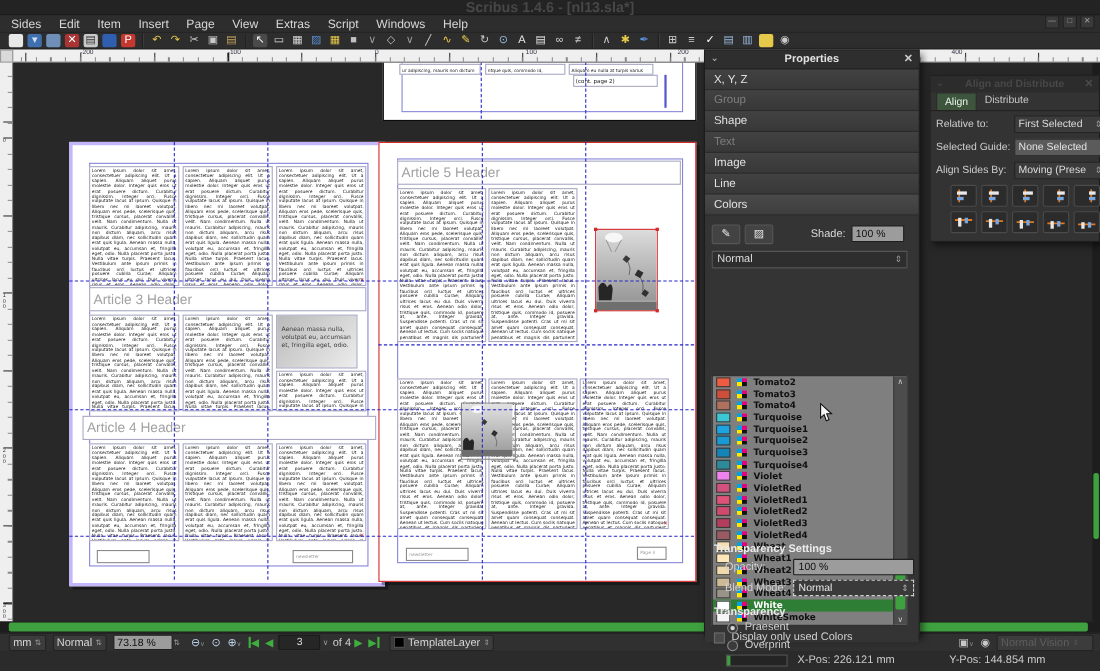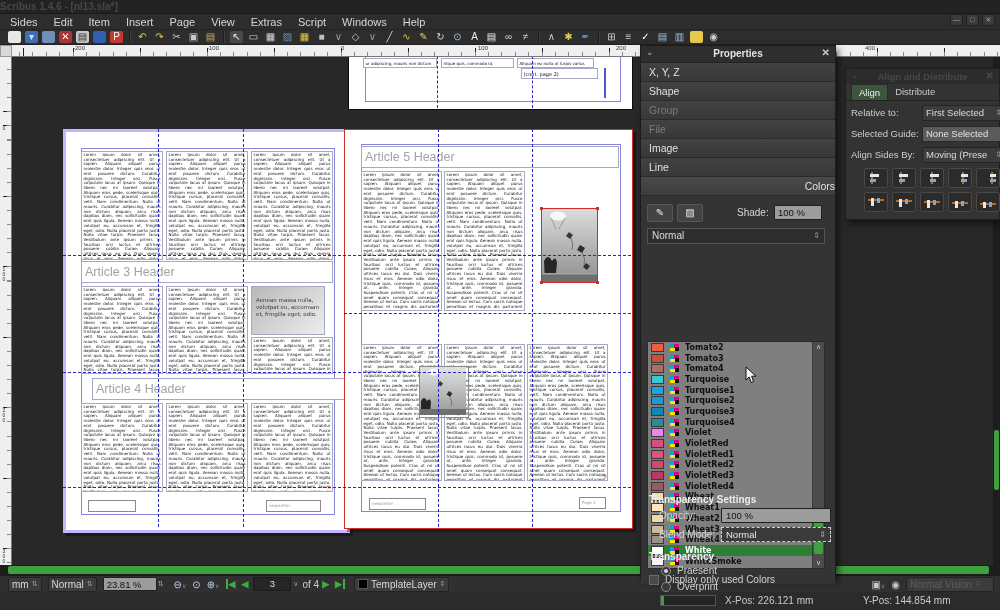--- a/index.html
+++ b/index.html
@@ -2,21 +2,21 @@
 <html><head>
 <meta charset="utf-8">
 <style>
   html,body{margin:0;padding:0;}
   body{width:1000px;height:610px;position:relative;overflow:hidden;
        background:#2e2e2e;font-family:"Liberation Sans",sans-serif;
        -webkit-font-smoothing:antialiased;}
   .abs{position:absolute;}
   
   #titlebar{left:0;top:0;width:1000px;height:13px;background:#232323;border-bottom:1px solid #1a1a1a;}
-  #titlebar .t{width:100%;text-align:left;font-size:10px;line-height:13px;color:#474747;font-weight:bold;}
+  #titlebar .t{width:100%;text-align:center;font-size:13px;line-height:13px;color:#474747;font-weight:bold;}
   #menubar{left:0;top:14px;width:1000px;height:16px;background:#2d2d2d;display:flex;align-items:center;padding-left:10px;box-sizing:border-box;border-bottom:1px solid #242424;}
   .menu-item{color:#d6d6d6;font-size:11px;margin-right:16px;cursor:default;}
   #winbtns{position:absolute;right:5px;top:0;display:flex;gap:3px;}
   .wbtn{width:11px;height:10px;background:#3a3a3a;border:1px solid #222;color:#a8a8a8;font-size:7px;line-height:9px;text-align:center;border-radius:1px;}
   #toolbar{left:0;top:30px;width:1000px;height:15px;background:#2d2d2d;display:flex;align-items:center;padding-left:8px;box-sizing:border-box;border-bottom:1px solid #202020;}
   .tbi{width:13px;height:12px;margin-right:4px;font-size:10px;line-height:12px;text-align:center;border-radius:2px;flex:0 0 auto;overflow:hidden;}
   .tbsep{width:1px;height:12px;background:#1e1e1e;border-right:1px solid #3d3d3d;margin:0 5px 0 2px;flex:0 0 auto;}
   
   #corner{left:0;top:45px;width:12px;height:12px;background:#d9d9d9;border:1px solid #9a9a9a;box-sizing:border-box;}
   #hruler{left:12px;top:45px;width:988px;height:12px;background:#efefef;border-bottom:1px solid #777;box-sizing:border-box;
@@ -69,21 +69,21 @@
   #progress{left:660px;top:3px;width:56px;height:11px;border:1px solid #555;background:#242424;box-sizing:border-box;}
   #progress i{display:block;width:3px;height:100%;background:#3fa03f;}
   
   #props{left:640px;top:45px;width:196px;height:533px;background:#373737;border:1px solid #1c1c1c;box-shadow:3px 4px 6px rgba(0,0,0,.5);box-sizing:border-box;font-size:10.5px;color:#dcdcdc;}
   #props .phead{height:16px;background:#2e2e2e;border-bottom:1px solid #222;position:relative;}
   #props .phead .pt{text-align:center;font-weight:bold;font-size:10px;line-height:16px;color:#e2e2e2;}
   .pcaret{position:absolute;left:5px;top:1px;color:#bbb;font-size:9px;}
   .pclose{position:absolute;right:5px;top:1px;color:#ccc;font-size:10px;font-weight:bold;}
   .psec{height:18px;line-height:18px;padding-left:8px;background:linear-gradient(#424242,#383838);border-bottom:1px solid #2a2a2a;color:#e0e0e0;}
   .psec.dis{color:#7d7d7d;}
-  .psec.open{background:linear-gradient(#4a4a4a,#3d3d3d);text-align:right;}
+  .psec.open{background:linear-gradient(#4a4a4a,#3d3d3d);}
   #colorsbody{position:relative;height:388px;background:#343434;}
   .cbtn{position:absolute;width:24px;height:16px;background:#434343;border:1px solid #565656;border-radius:2px;text-align:center;font-size:10px;line-height:15px;color:#e8e8e8;}
   .shlabel{position:absolute;font-size:10px;color:#d8d8d8;}
   .shfield{position:absolute;background:#9c9c9c;color:#111;border:1px solid #1f1f1f;height:13px;font-size:9.5px;line-height:13px;padding:0 3px;border-radius:1px;}
   .pcombo{position:absolute;background:#2e2e2e;border:1px solid #555;height:14px;color:#ddd;font-size:10px;line-height:14px;padding:0 4px;border-radius:1px;}
   .pcombo .ud{float:right;font-size:8px;color:#999;}
   #colorlist{position:absolute;left:6px;top:145px;width:176px;height:226px;background:#7f7f7f;border:1px solid #2a2a2a;overflow:hidden;}
   .crow{height:10.7px;display:flex;align-items:center;padding-left:3px;gap:6px;}
   .crow.sel{background:#2f7e35;}
   .crow.sel .cname{color:#fff;}
@@ -221,21 +221,21 @@
     <div class="marginbox" style="left:15px;top:16px;width:252px;height:365px;"></div>
     <div class="tf" style="left:15px;top:19px;width:82px;height:109px;">Lorem ipsum dolor sit amet, consectetuer adipiscing elit. Ut a sapien. Aliquam aliquet purus molestie dolor. Integer quis eros ut erat posuere dictum. Curabitur dignissim. Integer orci. Fusce vulputate lacus at ipsum. Quisque in libero nec mi laoreet volutpat. Aliquam eros pede, scelerisque quis, tristique cursus, placerat convallis, velit. Nam condimentum. Nulla ut mauris. Curabitur adipiscing, mauris non dictum aliquam, arcu risus dapibus diam, nec sollicitudin quam erat quis ligula. Aenean massa nulla, volutpat eu, accumsan et, fringilla eget, odio. Nulla placerat porta justo. Nulla vitae turpis. Praesent lacus. Vestibulum ante ipsum primis in faucibus orci luctus et ultrices posuere cubilia Curae; Aliquam ultrices lacus eu dui. Duis viverra risus et eros. Aenean odio dolor, tristique quis, commodo id, posuere at, ante. Integer gravida. Suspendisse potenti. Cras ut mi sit amet quam consequat consequat. Aenean ut lectus. Cum sociis natoque penatibus et magnis dis parturient montes, nascetur ridiculus mus. Suspendisse vel sapien. Nullam non turpis. Pellentesque elementum pharetra ligula. In rhoncus. Aliquam vel enim consequat sem aliquet hendrerit. Lorem ipsum dolor sit amet, consectetuer adipiscing elit. Nam felis. Quisque eros. Suspendisse potenti.</div>
     <div class="tf" style="left:100px;top:19px;width:82px;height:109px;">Lorem ipsum dolor sit amet, consectetuer adipiscing elit. Ut a sapien. Aliquam aliquet purus molestie dolor. Integer quis eros ut erat posuere dictum. Curabitur dignissim. Integer orci. Fusce vulputate lacus at ipsum. Quisque in libero nec mi laoreet volutpat. Aliquam eros pede, scelerisque quis, tristique cursus, placerat convallis, velit. Nam condimentum. Nulla ut mauris. Curabitur adipiscing, mauris non dictum aliquam, arcu risus dapibus diam, nec sollicitudin quam erat quis ligula. Aenean massa nulla, volutpat eu, accumsan et, fringilla eget, odio. Nulla placerat porta justo. Nulla vitae turpis. Praesent lacus. Vestibulum ante ipsum primis in faucibus orci luctus et ultrices posuere cubilia Curae; Aliquam ultrices lacus eu dui. Duis viverra risus et eros. Aenean odio dolor, tristique quis, commodo id, posuere at, ante. Integer gravida. Suspendisse potenti. Cras ut mi sit amet quam consequat consequat. Aenean ut lectus. Cum sociis natoque penatibus et magnis dis parturient montes, nascetur ridiculus mus. Suspendisse vel sapien. Nullam non turpis. Pellentesque elementum pharetra ligula. In rhoncus. Aliquam vel enim consequat sem aliquet hendrerit. Lorem ipsum dolor sit amet, consectetuer adipiscing elit. Nam felis. Quisque eros. Suspendisse potenti.</div>
     <div class="tf" style="left:185px;top:19px;width:82px;height:109px;">Lorem ipsum dolor sit amet, consectetuer adipiscing elit. Ut a sapien. Aliquam aliquet purus molestie dolor. Integer quis eros ut erat posuere dictum. Curabitur dignissim. Integer orci. Fusce vulputate lacus at ipsum. Quisque in libero nec mi laoreet volutpat. Aliquam eros pede, scelerisque quis, tristique cursus, placerat convallis, velit. Nam condimentum. Nulla ut mauris. Curabitur adipiscing, mauris non dictum aliquam, arcu risus dapibus diam, nec sollicitudin quam erat quis ligula. Aenean massa nulla, volutpat eu, accumsan et, fringilla eget, odio. Nulla placerat porta justo. Nulla vitae turpis. Praesent lacus. Vestibulum ante ipsum primis in faucibus orci luctus et ultrices posuere cubilia Curae; Aliquam ultrices lacus eu dui. Duis viverra risus et eros. Aenean odio dolor, tristique quis, commodo id, posuere at, ante. Integer gravida. Suspendisse potenti. Cras ut mi sit amet quam consequat consequat. Aenean ut lectus. Cum sociis natoque penatibus et magnis dis parturient montes, nascetur ridiculus mus. Suspendisse vel sapien. Nullam non turpis. Pellentesque elementum pharetra ligula. In rhoncus. Aliquam vel enim consequat sem aliquet hendrerit. Lorem ipsum dolor sit amet, consectetuer adipiscing elit. Nam felis. Quisque eros. Suspendisse potenti.</div>
     <span class="ovf" style="left:261px;top:121px;">✕</span>
     <div class="hf" style="left:15px;top:129px;width:252px;height:22px;">Article 3 Header</div>
     <div class="tf" style="left:15px;top:154px;width:82px;height:88px;">Lorem ipsum dolor sit amet, consectetuer adipiscing elit. Ut a sapien. Aliquam aliquet purus molestie dolor. Integer quis eros ut erat posuere dictum. Curabitur dignissim. Integer orci. Fusce vulputate lacus at ipsum. Quisque in libero nec mi laoreet volutpat. Aliquam eros pede, scelerisque quis, tristique cursus, placerat convallis, velit. Nam condimentum. Nulla ut mauris. Curabitur adipiscing, mauris non dictum aliquam, arcu risus dapibus diam, nec sollicitudin quam erat quis ligula. Aenean massa nulla, volutpat eu, accumsan et, fringilla eget, odio. Nulla placerat porta justo. Nulla vitae turpis. Praesent lacus. Vestibulum ante ipsum primis in faucibus orci luctus et ultrices posuere cubilia Curae; Aliquam ultrices lacus eu dui. Duis viverra risus et eros. Aenean odio dolor, tristique quis, commodo id, posuere at, ante. Integer gravida. Suspendisse potenti. Cras ut mi sit amet quam consequat consequat. Aenean ut lectus. Cum sociis natoque penatibus et magnis dis parturient montes, nascetur ridiculus mus. Suspendisse vel sapien. Nullam non turpis. Pellentesque elementum pharetra ligula. In rhoncus. Aliquam vel enim consequat sem aliquet hendrerit. Lorem ipsum dolor sit amet, consectetuer adipiscing elit. Nam felis. Quisque eros. Suspendisse potenti.</div>
     <div class="tf" style="left:100px;top:154px;width:82px;height:88px;">Lorem ipsum dolor sit amet, consectetuer adipiscing elit. Ut a sapien. Aliquam aliquet purus molestie dolor. Integer quis eros ut erat posuere dictum. Curabitur dignissim. Integer orci. Fusce vulputate lacus at ipsum. Quisque in libero nec mi laoreet volutpat. Aliquam eros pede, scelerisque quis, tristique cursus, placerat convallis, velit. Nam condimentum. Nulla ut mauris. Curabitur adipiscing, mauris non dictum aliquam, arcu risus dapibus diam, nec sollicitudin quam erat quis ligula. Aenean massa nulla, volutpat eu, accumsan et, fringilla eget, odio. Nulla placerat porta justo. Nulla vitae turpis. Praesent lacus. Vestibulum ante ipsum primis in faucibus orci luctus et ultrices posuere cubilia Curae; Aliquam ultrices lacus eu dui. Duis viverra risus et eros. Aenean odio dolor, tristique quis, commodo id, posuere at, ante. Integer gravida. Suspendisse potenti. Cras ut mi sit amet quam consequat consequat. Aenean ut lectus. Cum sociis natoque penatibus et magnis dis parturient montes, nascetur ridiculus mus. Suspendisse vel sapien. Nullam non turpis. Pellentesque elementum pharetra ligula. In rhoncus. Aliquam vel enim consequat sem aliquet hendrerit. Lorem ipsum dolor sit amet, consectetuer adipiscing elit. Nam felis. Quisque eros. Suspendisse potenti.</div>
     <div class="pull" style="left:185px;top:154px;width:74px;height:49px;">Aenean massa nulla, volutpat eu, accumsan et, fringilla eget, odio.</div>
     <div class="tf" style="left:185px;top:205px;width:82px;height:37px;">Lorem ipsum dolor sit amet, consectetuer adipiscing elit. Ut a sapien. Aliquam aliquet purus molestie dolor. Integer quis eros ut erat posuere dictum. Curabitur dignissim. Integer orci. Fusce vulputate lacus at ipsum. Quisque in libero nec mi laoreet volutpat. Aliquam eros pede, scelerisque quis, tristique cursus, placerat convallis, velit. Nam condimentum. Nulla ut mauris. Curabitur adipiscing, mauris non dictum aliquam, arcu risus dapibus diam, nec sollicitudin quam erat quis ligula. Aenean massa nulla, volutpat eu, accumsan et, fringilla eget, odio. Nulla placerat porta justo. Nulla vitae turpis. Praesent lacus. Vestibulum ante ipsum primis in faucibus orci luctus et ultrices posuere cubilia Curae; Aliquam ultrices lacus eu dui. Duis viverra risus et eros. Aenean odio dolor, tristique quis, commodo id, posuere at, ante. Integer gravida. Suspendisse potenti. Cras ut mi sit amet quam consequat consequat. Aenean ut lectus. Cum sociis natoque penatibus et magnis dis parturient montes, nascetur ridiculus mus. Suspendisse vel sapien. Nullam non turpis. Pellentesque elementum pharetra ligula. In rhoncus. Aliquam vel enim consequat sem aliquet hendrerit. Lorem ipsum dolor sit amet, consectetuer adipiscing elit. Nam felis. Quisque eros. Suspendisse potenti.</div>
-    <div class="hf" style="left:26px;top:246px;width:267px;height:22px;">Article 4 Header</div>
+    <div class="hf" style="left:9px;top:246px;width:267px;height:22px;">Article 4 Header</div>
     <div class="tf" style="left:15px;top:271px;width:82px;height:89px;">Lorem ipsum dolor sit amet, consectetuer adipiscing elit. Ut a sapien. Aliquam aliquet purus molestie dolor. Integer quis eros ut erat posuere dictum. Curabitur dignissim. Integer orci. Fusce vulputate lacus at ipsum. Quisque in libero nec mi laoreet volutpat. Aliquam eros pede, scelerisque quis, tristique cursus, placerat convallis, velit. Nam condimentum. Nulla ut mauris. Curabitur adipiscing, mauris non dictum aliquam, arcu risus dapibus diam, nec sollicitudin quam erat quis ligula. Aenean massa nulla, volutpat eu, accumsan et, fringilla eget, odio. Nulla placerat porta justo. Nulla vitae turpis. Praesent lacus. Vestibulum ante ipsum primis in faucibus orci luctus et ultrices posuere cubilia Curae; Aliquam ultrices lacus eu dui. Duis viverra risus et eros. Aenean odio dolor, tristique quis, commodo id, posuere at, ante. Integer gravida. Suspendisse potenti. Cras ut mi sit amet quam consequat consequat. Aenean ut lectus. Cum sociis natoque penatibus et magnis dis parturient montes, nascetur ridiculus mus. Suspendisse vel sapien. Nullam non turpis. Pellentesque elementum pharetra ligula. In rhoncus. Aliquam vel enim consequat sem aliquet hendrerit. Lorem ipsum dolor sit amet, consectetuer adipiscing elit. Nam felis. Quisque eros. Suspendisse potenti.</div>
     <div class="tf" style="left:100px;top:271px;width:82px;height:89px;">Lorem ipsum dolor sit amet, consectetuer adipiscing elit. Ut a sapien. Aliquam aliquet purus molestie dolor. Integer quis eros ut erat posuere dictum. Curabitur dignissim. Integer orci. Fusce vulputate lacus at ipsum. Quisque in libero nec mi laoreet volutpat. Aliquam eros pede, scelerisque quis, tristique cursus, placerat convallis, velit. Nam condimentum. Nulla ut mauris. Curabitur adipiscing, mauris non dictum aliquam, arcu risus dapibus diam, nec sollicitudin quam erat quis ligula. Aenean massa nulla, volutpat eu, accumsan et, fringilla eget, odio. Nulla placerat porta justo. Nulla vitae turpis. Praesent lacus. Vestibulum ante ipsum primis in faucibus orci luctus et ultrices posuere cubilia Curae; Aliquam ultrices lacus eu dui. Duis viverra risus et eros. Aenean odio dolor, tristique quis, commodo id, posuere at, ante. Integer gravida. Suspendisse potenti. Cras ut mi sit amet quam consequat consequat. Aenean ut lectus. Cum sociis natoque penatibus et magnis dis parturient montes, nascetur ridiculus mus. Suspendisse vel sapien. Nullam non turpis. Pellentesque elementum pharetra ligula. In rhoncus. Aliquam vel enim consequat sem aliquet hendrerit. Lorem ipsum dolor sit amet, consectetuer adipiscing elit. Nam felis. Quisque eros. Suspendisse potenti.</div>
     <div class="tf" style="left:185px;top:271px;width:82px;height:89px;">Lorem ipsum dolor sit amet, consectetuer adipiscing elit. Ut a sapien. Aliquam aliquet purus molestie dolor. Integer quis eros ut erat posuere dictum. Curabitur dignissim. Integer orci. Fusce vulputate lacus at ipsum. Quisque in libero nec mi laoreet volutpat. Aliquam eros pede, scelerisque quis, tristique cursus, placerat convallis, velit. Nam condimentum. Nulla ut mauris. Curabitur adipiscing, mauris non dictum aliquam, arcu risus dapibus diam, nec sollicitudin quam erat quis ligula. Aenean massa nulla, volutpat eu, accumsan et, fringilla eget, odio. Nulla placerat porta justo. Nulla vitae turpis. Praesent lacus. Vestibulum ante ipsum primis in faucibus orci luctus et ultrices posuere cubilia Curae; Aliquam ultrices lacus eu dui. Duis viverra risus et eros. Aenean odio dolor, tristique quis, commodo id, posuere at, ante. Integer gravida. Suspendisse potenti. Cras ut mi sit amet quam consequat consequat. Aenean ut lectus. Cum sociis natoque penatibus et magnis dis parturient montes, nascetur ridiculus mus. Suspendisse vel sapien. Nullam non turpis. Pellentesque elementum pharetra ligula. In rhoncus. Aliquam vel enim consequat sem aliquet hendrerit. Lorem ipsum dolor sit amet, consectetuer adipiscing elit. Nam felis. Quisque eros. Suspendisse potenti.</div>
     <span class="ovf" style="left:261px;top:353px;">✕</span>
     <div class="smallbox" style="left:22px;top:368px;width:48px;height:12px;"></div>
     <div class="smallbox" style="left:200px;top:368px;width:55px;height:12px;">newsletter</div>
   </div>
 
   <div class="page" id="pageR">
     <div class="marginbox" style="left:16px;top:14px;width:258px;height:366px;"></div>
@@ -314,21 +314,21 @@
 
 <div class="abs" id="statusbar">
   <span class="combo">
       <span>mm</span>
       <span class="ud">⇅</span>
     </span>
   <span class="combo">
       <span>Normal</span>
       <span class="ud">⇅</span>
     </span>
-  <span id="zoomfield">23.81 %</span>
+  <span id="zoomfield">73.18 %</span>
   <span class="combo" style="background:none;border:none;padding:0 1px;">
       <span class="ud">⇅</span>
     </span>
   <span class="mag">⊖<span style="font-size:6px;color:#888;">∨</span></span>
   <span class="mag">⊙</span>
   <span class="mag">⊕<span style="font-size:6px;color:#888;">∨</span></span>
   <span class="navarrow" style="border-left:2px solid #3fae3f;padding-left:1px;">◀</span>
   <span class="navarrow">◀</span>
   <span id="pagefield">3</span>
   <span style="font-size:7px;color:#999;margin-right:4px;">∨</span>
@@ -358,23 +358,23 @@
   <span class="abs" style="left:863px;top:3px;">Y-Pos: 144.854 mm</span>
 </div>
 
 <div class="abs" id="props">
   <div class="phead">
     <span class="pcaret">⌄</span>
     <div class="pt">Properties</div>
     <span class="pclose">✕</span>
   </div>
   <div class="psec">X, Y, Z</div>
+  <div class="psec dis">Group</div>
   <div class="psec">Shape</div>
-  <div class="psec dis">Group</div>
-  <div class="psec dis">File</div>
+  <div class="psec dis">Text</div>
   <div class="psec">Image</div>
   <div class="psec">Line</div>
   <div class="psec open">Colors</div>
   <div id="colorsbody">
     <div class="cbtn" style="left:6px;top:8px;">✎</div>
     <div class="cbtn" style="left:36px;top:8px;">▨</div>
     <span class="shlabel" style="left:96px;top:11px;">Shade:</span>
     <span class="shfield" style="left:133px;top:9px;width:40px;">100 %</span>
     <div class="pcombo" style="left:6px;top:32px;width:168px;"><span>Normal</span><span class="ud">⇕</span></div>
     <div id="colorlist">

